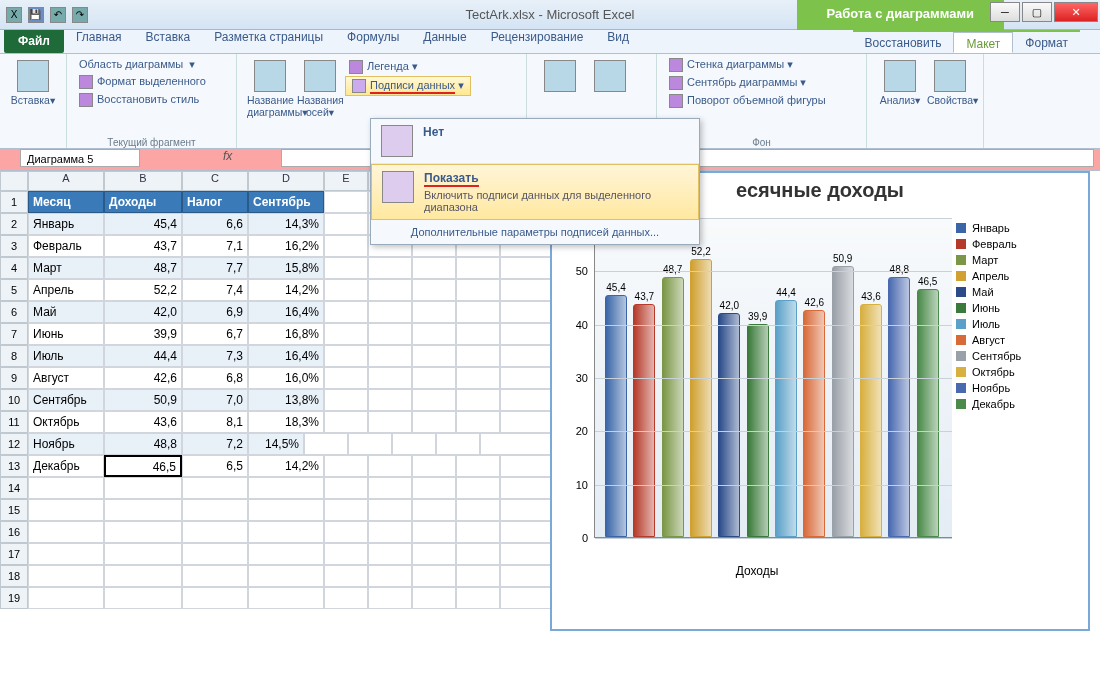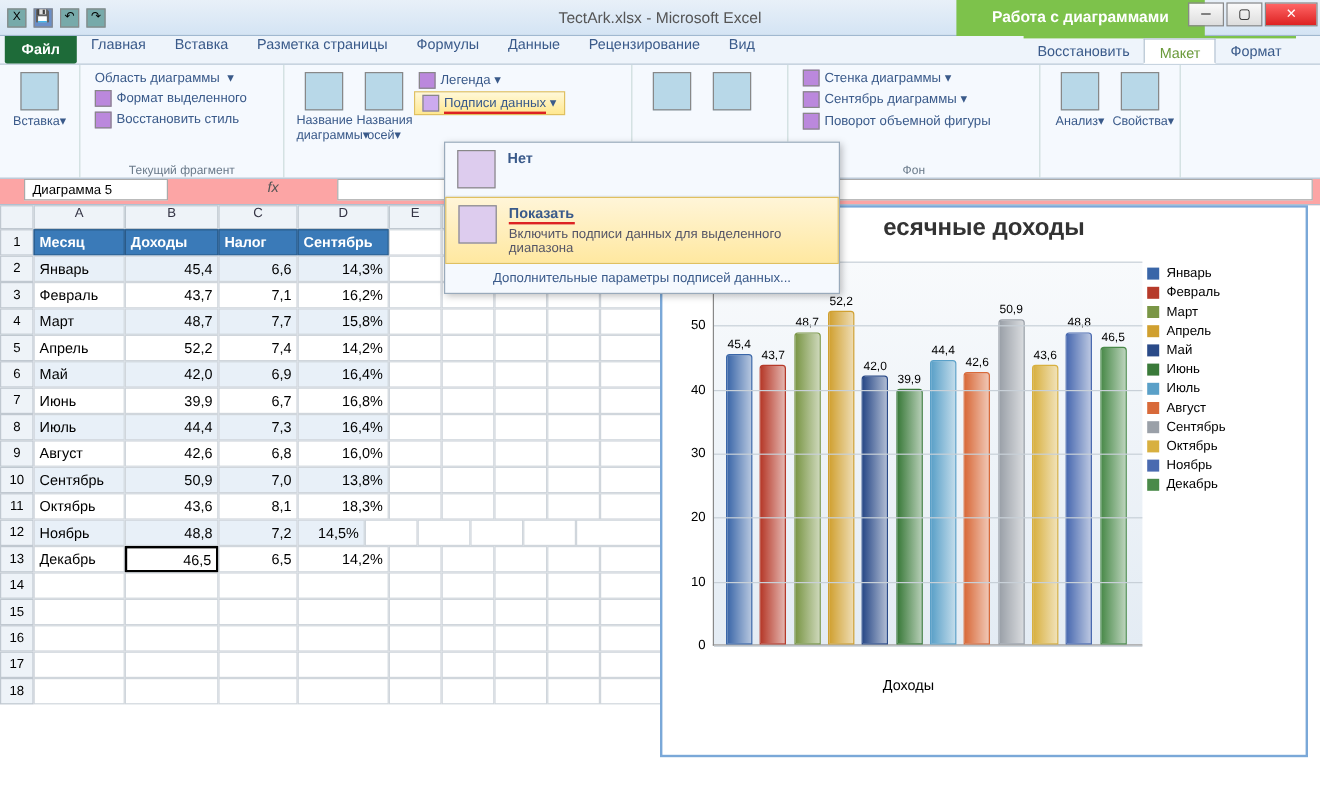--- a/index.html
+++ b/index.html
@@ -458,20 +458,36 @@
         <div class="cell" style="width:44px"></div>
         <div class="cell" style="width:44px"></div>
         <div class="cell" style="width:44px"></div>
         <div class="cell" style="width:44px"></div>
         <div class="cell" style="width:78px"></div>
         <div class="cell" style="width:78px"></div>
         <div class="cell" style="width:78px"></div>
         <div class="cell" style="width:78px"></div>
         <div class="cell" style="width:78px"></div>
       </div>
+      <div class="row">
+        <div class="row-hdr">19</div>
+        <div class="cell" style="width:76px"></div>
+        <div class="cell" style="width:78px"></div>
+        <div class="cell" style="width:66px"></div>
+        <div class="cell" style="width:76px"></div>
+        <div class="cell" style="width:44px"></div>
+        <div class="cell" style="width:44px"></div>
+        <div class="cell" style="width:44px"></div>
+        <div class="cell" style="width:44px"></div>
+        <div class="cell" style="width:78px"></div>
+        <div class="cell" style="width:78px"></div>
+        <div class="cell" style="width:78px"></div>
+        <div class="cell" style="width:78px"></div>
+        <div class="cell" style="width:78px"></div>
+      </div>
     </div>
 
   <div class="chart-container">
     <div class="chart-title">есячные доходы</div>
     <div class="chart-body">
       <div class="chart-plot">
         <div class="y-axis" id="yaxis">
             <div class="y-tick" style="top: 314px;">0</div>
             <div class="y-tick" style="top: 260.667px;">10</div>
             <div class="y-tick" style="top: 207.333px;">20</div>

